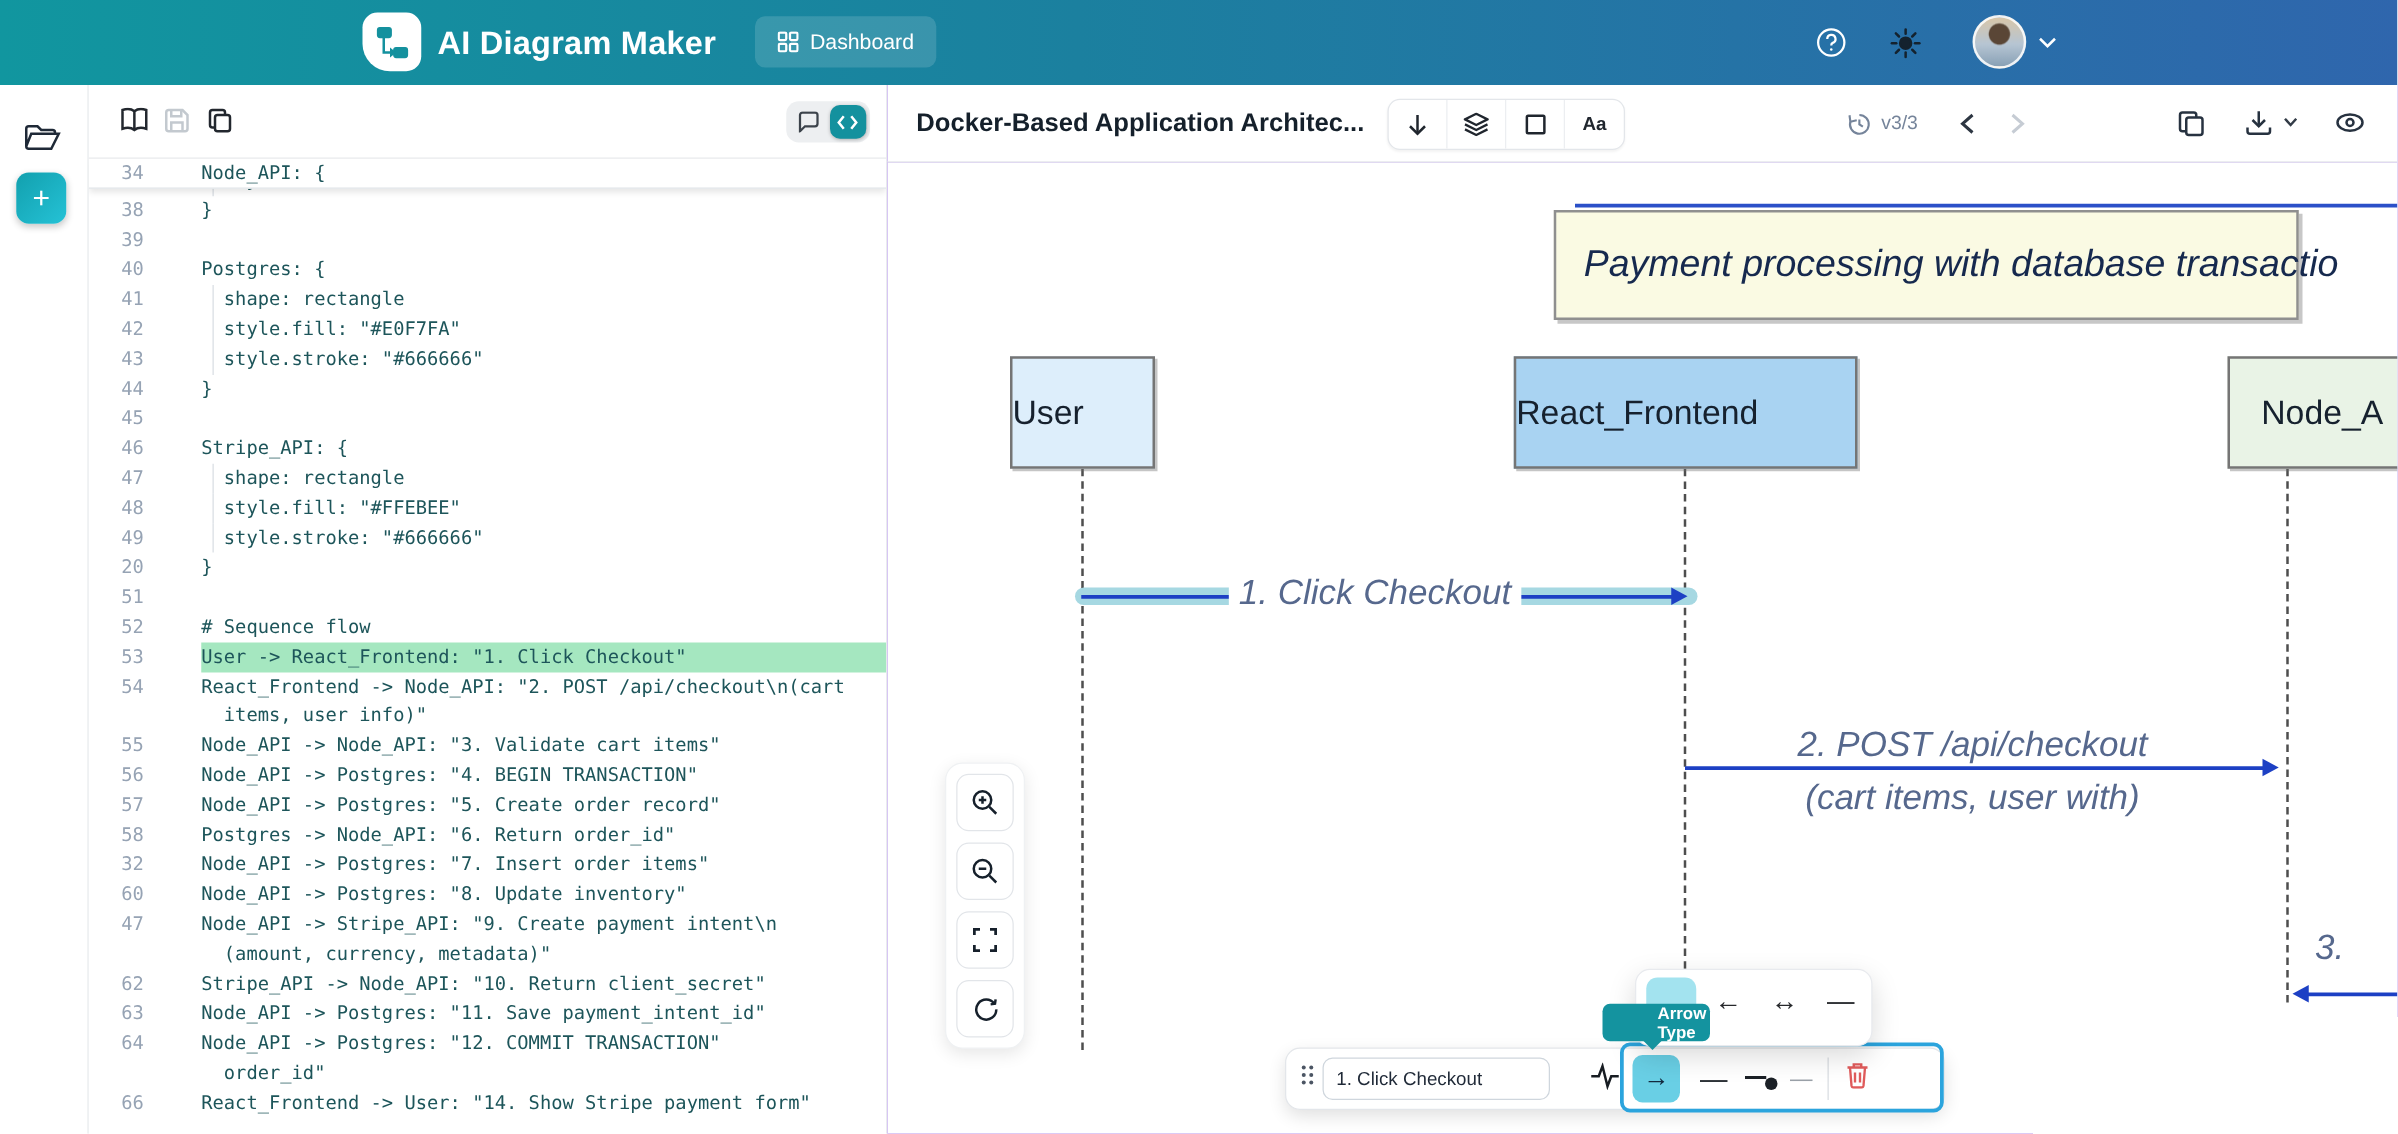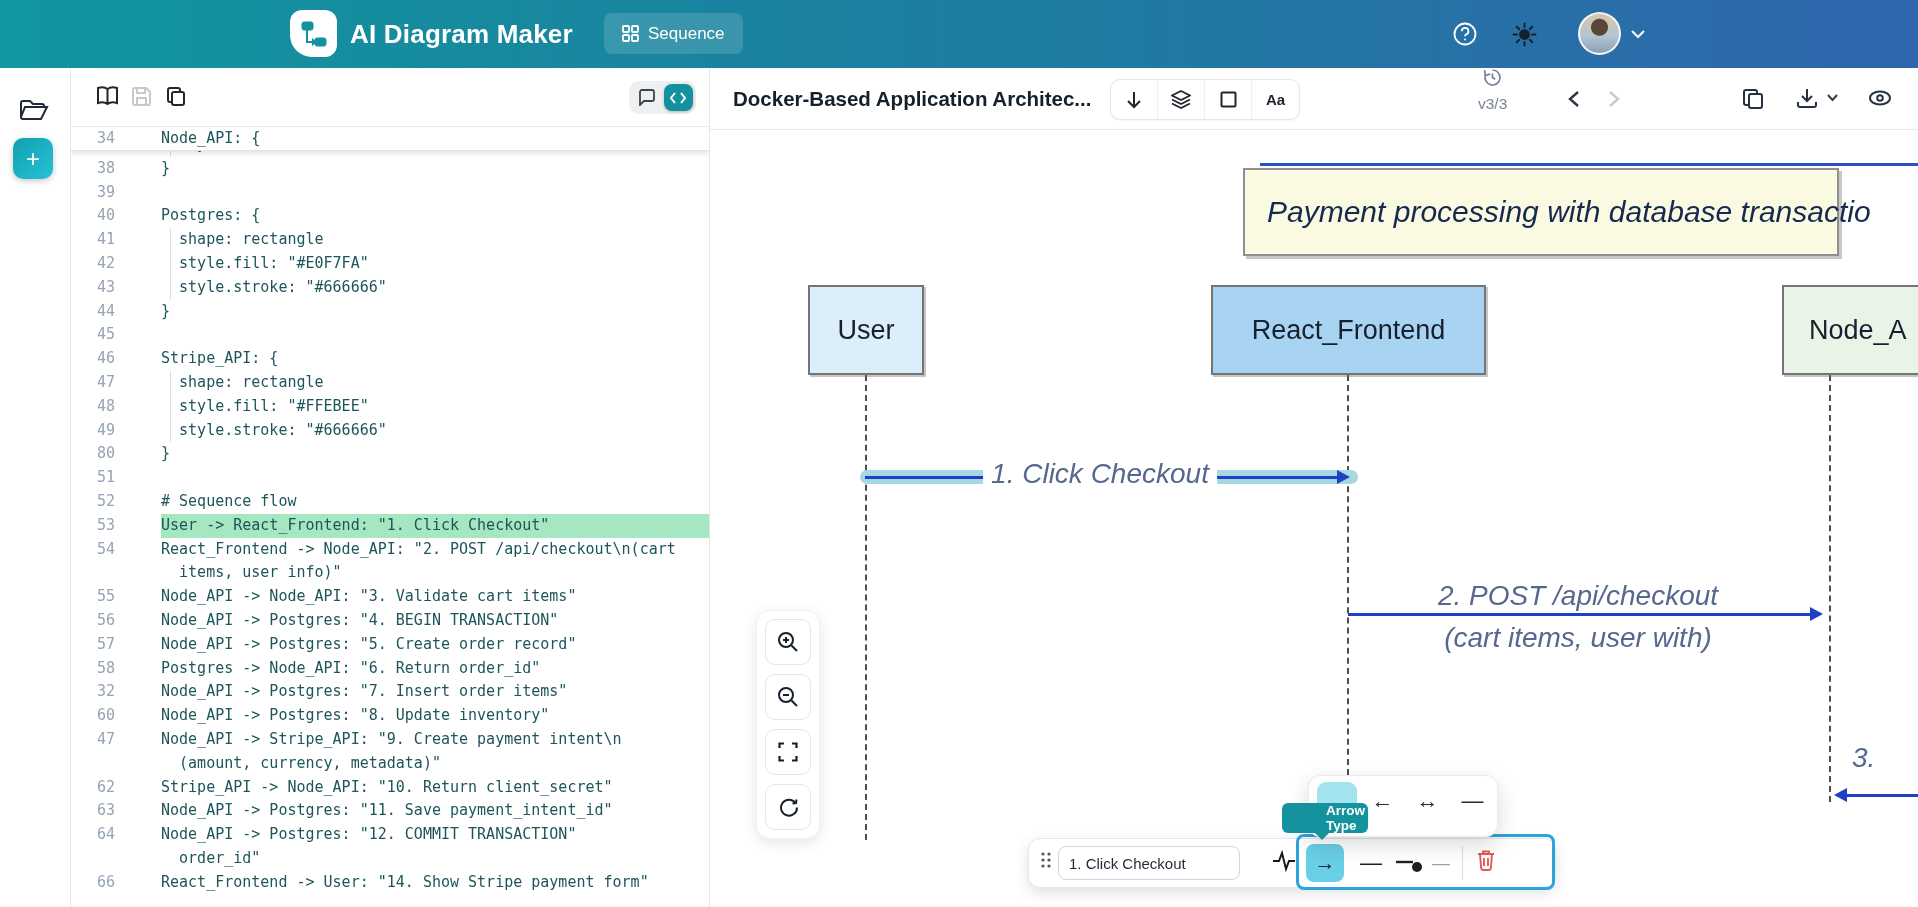--- a/index.html
+++ b/index.html
@@ -61,37 +61,37 @@
   .diagram { position:absolute; left:710px; top:68px; width:1208px; height:839px; background:#6d28d9; }
   .dheader { position:absolute; left:0; top:0; width:100%; height:62px; border-bottom:1px solid #e6e8eb; background:#fff; z-index:20; }
   .dtitle { position:absolute; left:23px; top:0; height:62px; display:flex; align-items:center;
     font-size:20.5px; font-weight:700; color:#15202b; }
   .ctoolbar { position:absolute; left:400px; top:11px; height:41px; display:flex; background:#fff;
     border:1px solid #e3e6ea; border-radius:10px; overflow:hidden; box-shadow:0 1px 2px rgba(0,0,0,.05); }
   .ctb { width:47px; border:none; background:none; border-right:1px solid #eceef1; display:flex;
     align-items:center; justify-content:center; color:#20262e; font-size:15px; font-weight:600; cursor:pointer; }
   .ctb:last-child { border-right:none; }
   .hist { position:absolute; left:768px; top:0; height:62px; display:flex; align-items:center; gap:8px;
-    color:#75849a; font-size:15.5px;flex-direction:column; }
+    color:#75849a; font-size:15.5px; }
   .navchev { background:none; border:none; cursor:pointer; display:flex; align-items:center; }
   .navchev.prev { position:absolute; left:858px; top:22px; color:#2d3642; }
   .navchev.next { position:absolute; left:898px; top:22px; color:#c6ccd4; }
   .dicon { position:absolute; top:19px; background:none; border:none; color:#273240; cursor:pointer; }
   .di-copy { left:1032px; } .di-down { left:1086px; } .di-caret { left:1116px; top:25px; color:#333c47; }
   .di-eye { left:1158px; }
 
   .canvas { position:absolute; left:0; top:62px; width:1208px; height:777px; overflow:hidden; background:#fff; }
 
   .lifeline { position:absolute; width:0; border-left:2px dashed #4e4e4e; }
   .noteline { position:absolute; height:3px; background:#2b50c8; }
   .note { position:absolute; background:#fafae3; border:2px solid #8f8f8f;
     box-shadow:3px 3px 0 rgba(130,130,130,.45); display:flex; align-items:center; padding-left:22px; }
   .notetext { font-style:italic; font-size:30px; color:#16294e; white-space:nowrap; }
   .dbox { position:absolute; height:90px; border:2.5px solid #757575; box-shadow:2px 2px 0 rgba(110,110,110,.4);
-    display:flex; align-items:center; justify-content:center; font-size:27px; color:#16212e; cursor:pointer; }
+    display:flex; align-items:center; justify-content:flex-start; font-size:27px; color:#16212e; cursor:pointer; }
   .bx-user { background:#ddeefb; } .bx-react { background:#a9d3f2; } .bx-node { background:#e9f3e6; justify-content:flex-start; padding-left:25px; }
 
   .selbar { position:absolute; height:14px; background:#a6d8e2; border-radius:7px; }
   .aline { position:absolute; height:3px; background:#1d40c4; }
   .ahead { position:absolute; width:0; height:0; }
   .ahead.right { border-top:7px solid rgba(0,0,0,0); border-bottom:7px solid rgba(0,0,0,0); border-left:13px solid #1d40c4; }
   .ahead.left  { border-top:7px solid rgba(0,0,0,0); border-bottom:7px solid rgba(0,0,0,0); border-right:13px solid #1d40c4; }
   .dlabel { position:absolute; transform:translateX(-50%); background:#fff; padding:0 8px;
     font-style:italic; font-size:28px; color:#56688d; white-space:nowrap; cursor:pointer; }
   .dlabel.plain { transform:none; padding:0; background:none; }
@@ -150,21 +150,21 @@
   <div class="apptitle">AI Diagram Maker</div>
   <button class="dashbtn">
     <span>
         <svg width="17" height="17" viewBox="0 0 17 17" fill="none" stroke="#fff" stroke-width="1.8">
           <rect x="1" y="1" width="6" height="6" rx="1"></rect>
           <rect x="10" y="1" width="6" height="6" rx="1"></rect>
           <rect x="1" y="10" width="6" height="6" rx="1"></rect>
           <rect x="10" y="10" width="6" height="6" rx="1"></rect>
         </svg>
       </span>
-    <span>Sequence</span>
+    <span>Dashboard</span>
   </button>
   <button class="hicon helpbtn" style="background:none;border:none;cursor:pointer;">
     <svg width="26" height="26" viewBox="0 0 26 26" fill="none" stroke="#fff" stroke-width="1.8">
         <circle cx="13" cy="13" r="10.5"></circle>
         <path d="M9.8 10.2 a3.3 3.3 0 1 1 4.4 3.1 c-1 .4-1.2 1-1.2 2"></path>
         <circle cx="13" cy="18.6" r="1" fill="#fff" stroke="none"></circle>
       </svg>
   </button>
   <button class="hicon sunbtn" style="background:none;border:none;cursor:pointer;">
     <svg width="25" height="25" viewBox="0 0 25 25" fill="none" stroke="currentColor" stroke-width="2">
@@ -294,21 +294,21 @@
           <span class="lnum">48</span>
           <span class="ctext guide">  style.fill: "#FFEBEE"</span>
         </div>
 
         <div class="crow">
           <span class="lnum">49</span>
           <span class="ctext guide">  style.stroke: "#666666"</span>
         </div>
 
         <div class="crow">
-          <span class="lnum">80</span>
+          <span class="lnum">20</span>
           <span class="ctext">}</span>
         </div>
 
         <div class="crow">
           <span class="lnum">51</span>
           <span class="ctext"></span>
         </div>
 
         <div class="crow">
           <span class="lnum">52</span>

